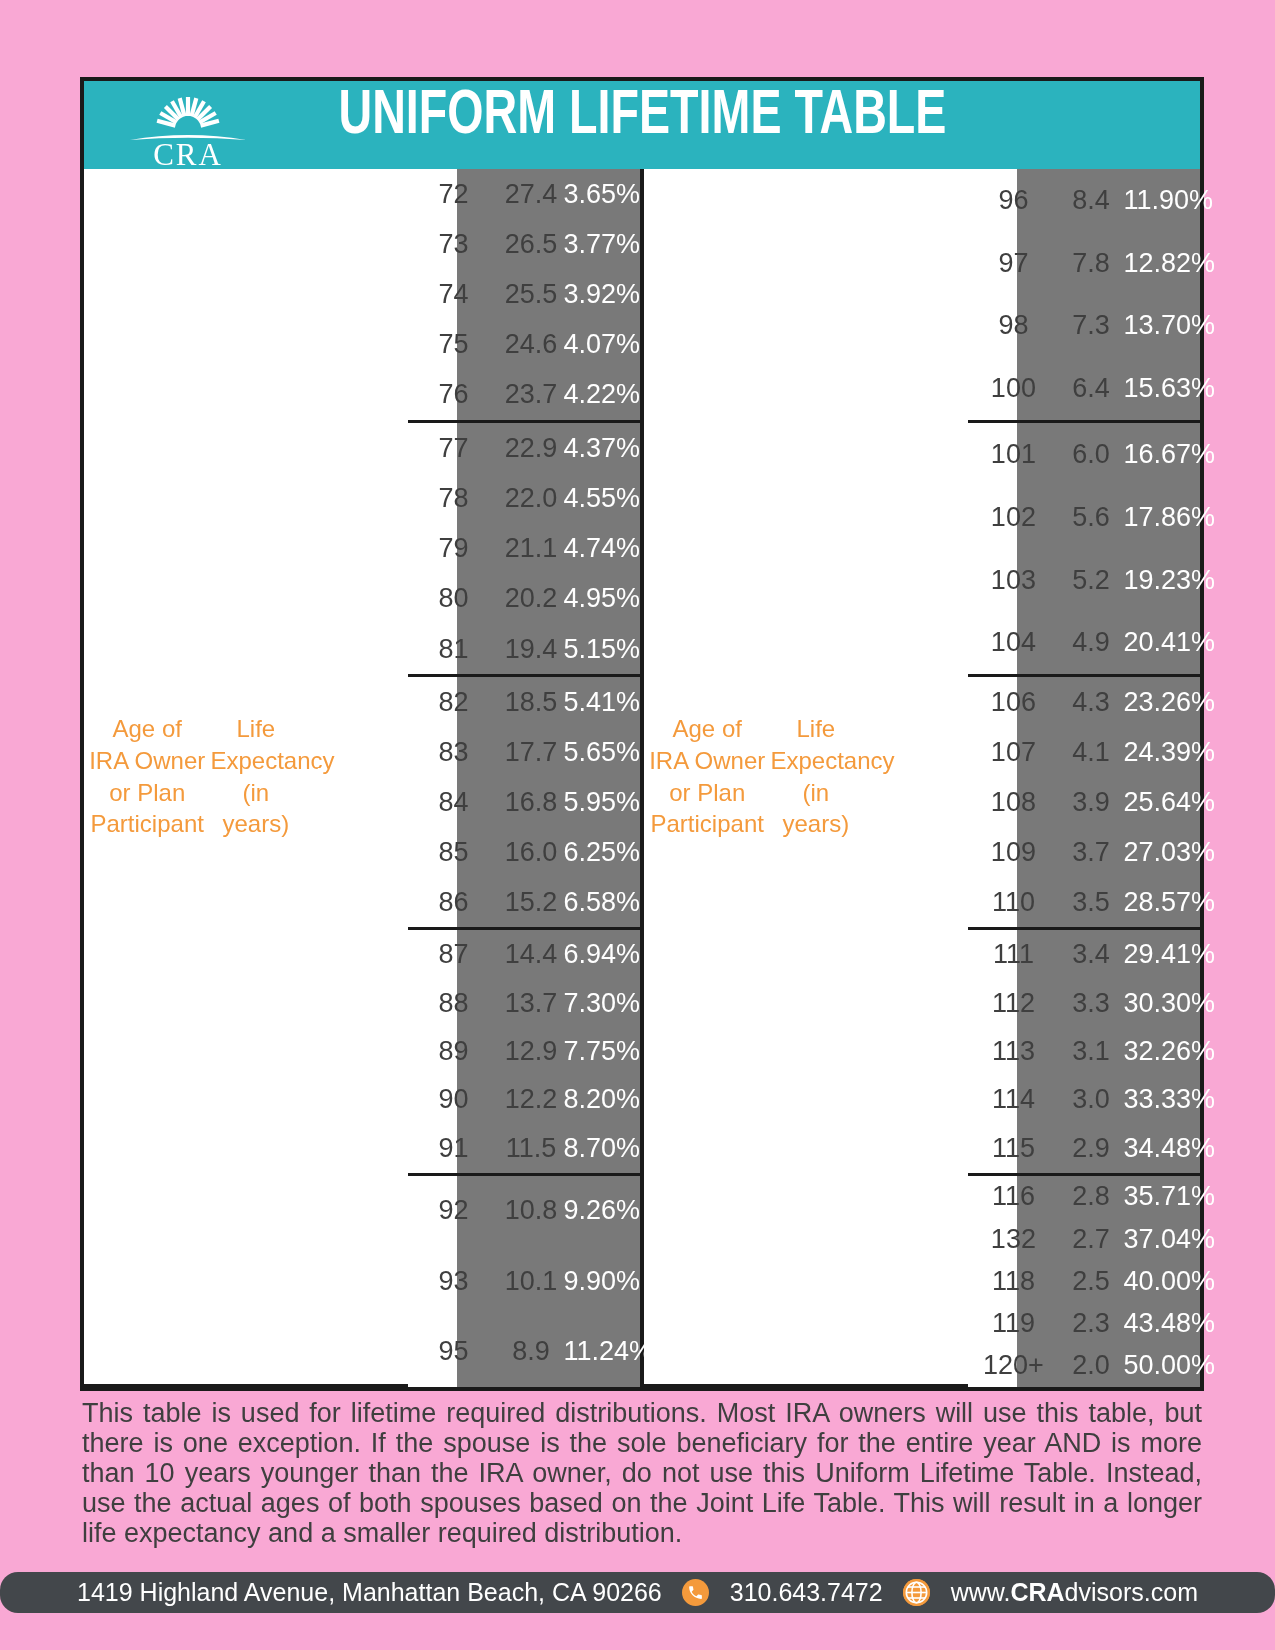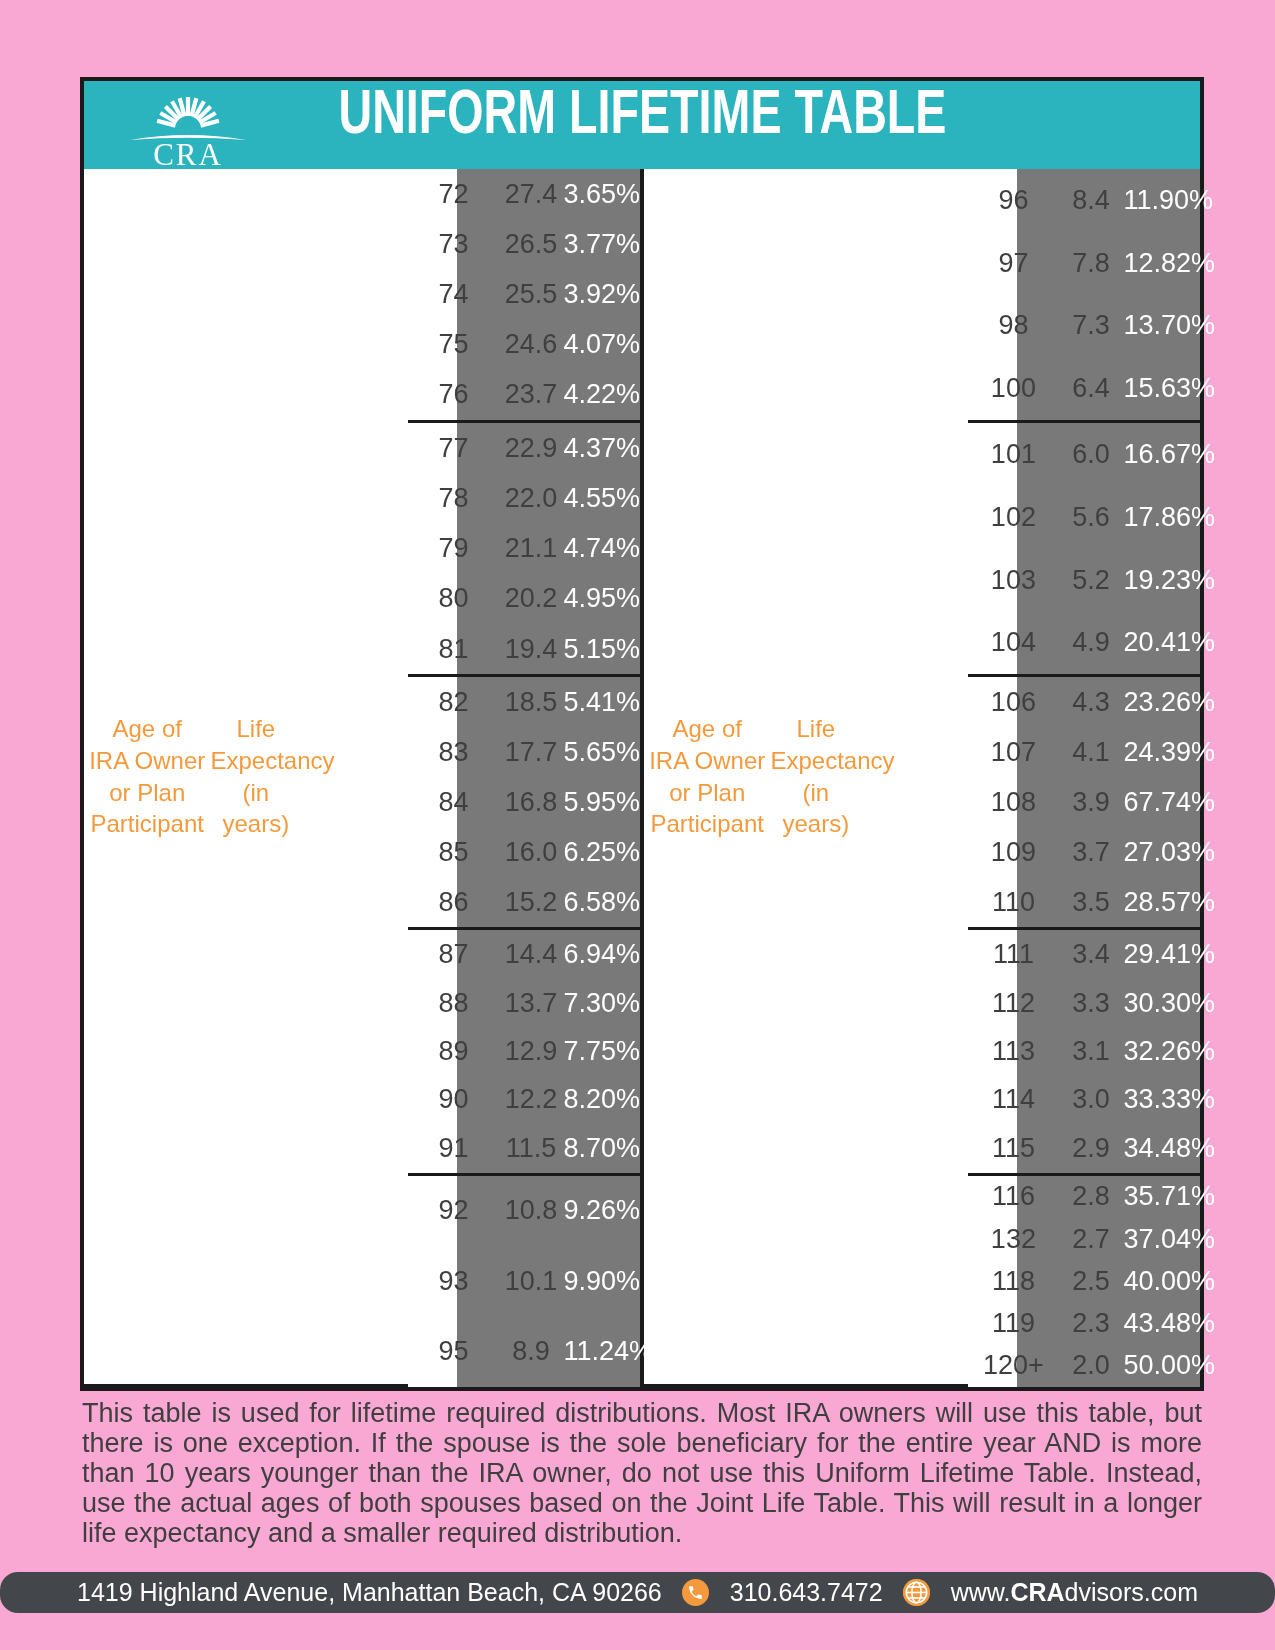--- a/index.html
+++ b/index.html
@@ -305,21 +305,21 @@
                 <div class="cell col-pct">23.26%</div>
               </div>
               <div class="trow">
                 <div class="cell col-age">107</div>
                 <div class="cell col-life">4.1</div>
                 <div class="cell col-pct">24.39%</div>
               </div>
               <div class="trow">
                 <div class="cell col-age">108</div>
                 <div class="cell col-life">3.9</div>
-                <div class="cell col-pct">67.74%</div>
+                <div class="cell col-pct">25.64%</div>
               </div>
               <div class="trow">
                 <div class="cell col-age">109</div>
                 <div class="cell col-life">3.7</div>
                 <div class="cell col-pct">27.03%</div>
               </div>
               <div class="trow">
                 <div class="cell col-age">110</div>
                 <div class="cell col-life">3.5</div>
                 <div class="cell col-pct">28.57%</div>

